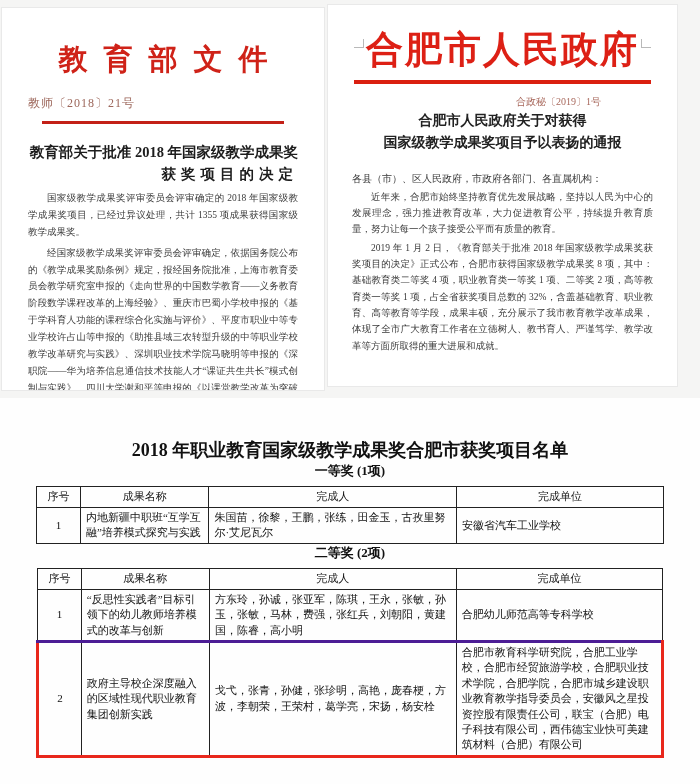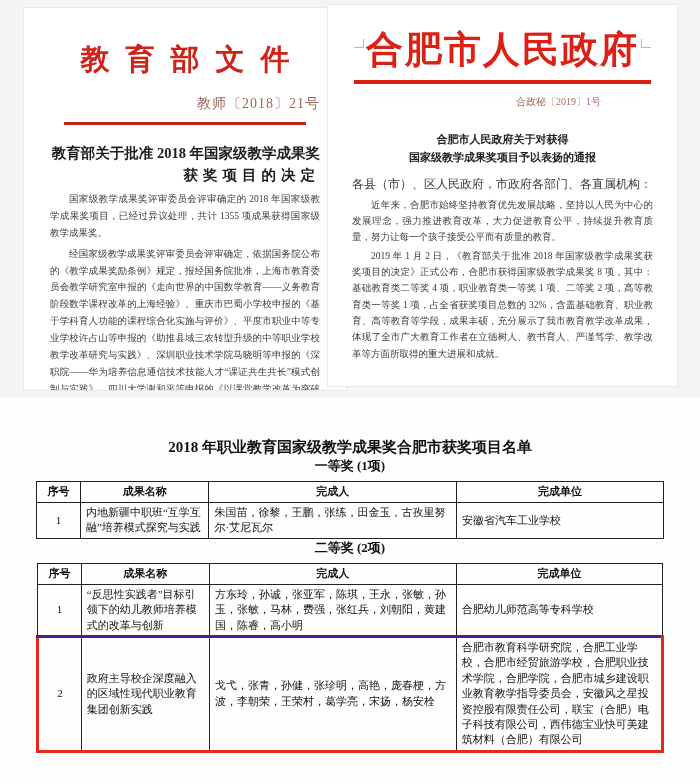--- a/index.html
+++ b/index.html
@@ -2,57 +2,57 @@
 <html><head>
 <meta charset="utf-8">
 <style>
   * { margin:0; padding:0; box-sizing:border-box; }
   body { font-family:"Liberation Serif","DejaVu Serif",serif; background:#ffffff; }
   .canvas { position:relative; width:700px; height:784px; background:#fefefe; overflow:hidden; }
 
   
   .scan-band { position:relative; width:700px; height:398px; background:#f5f5f4; }
   .doc-page { position:absolute; background:#ffffff; box-shadow:0 0 0 1px #e9e9e9; overflow:hidden; }
-  .page-left  { left:24px;  top:8px; width:322px; height:382px; padding:18px 26px 0 26px; }
+  .page-left  { left:2px;  top:8px; width:322px; height:382px; padding:18px 26px 0 26px; }
   .page-right { left:328px; top:5px; width:349px; height:381px; padding:12px 24px 0 24px; }
 
   .moe-header { text-align:center; color:#cf2218; font-weight:bold; font-size:29px;
                 letter-spacing:0.55em; text-indent:0.55em; margin-top:14px;
                 font-family:"Liberation Serif","DejaVu Serif",serif; }
-  .doc-number { text-align:right; color:#9c665a; font-size:14px; margin-top:15px; letter-spacing:1px; }
+  .doc-number { text-align:left; color:#9c665a; font-size:12px; margin-top:15px; letter-spacing:1px; }
   .red-rule-left { height:3px; background:#c32017; margin:9px 14px 0 14px; }
   .doc-title  { text-align:right; font-weight:bold; font-size:14.5px; color:#1d1d1d;
                 line-height:1.55; margin-top:17px; }
   .spaced-line { letter-spacing:5px; }
   .body-p { font-size:9.5px; color:#3a3a3a; line-height:1.78; text-align:justify;
             text-indent:2em; margin-top:4px; }
 
   .hf-header-row { position:relative; margin-top:8px; text-align:center; }
   .hf-header { display:inline-block; color:#dd2015; font-weight:bold; font-size:37px;
                letter-spacing:2px; font-family:"Liberation Sans","DejaVu Sans",sans-serif; }
   .crop-mark { position:absolute; width:10px; height:9px; top:14px; }
   .crop-mark.l { left:2px;  border-right:1.5px solid #b9b9b9; border-bottom:1.5px solid #b9b9b9; }
   .crop-mark.r { right:2px; border-left:1.5px solid #b9b9b9; border-bottom:1.5px solid #b9b9b9; }
   .red-rule-right { height:4px; background:#da1f10; margin:5px 2px 0 2px; }
   .hf-number { text-align:right; padding-right:52px; color:#a8685c; font-size:10px; margin-top:11px; }
-  .hf-title  { text-align:center; font-weight:bold; font-size:11px; color:#222;
-               line-height:1.6; margin-top:22px;
+  .hf-title  { text-align:center; font-weight:bold; font-size:14px; color:#222;
+               line-height:1.6; 
                font-family:"Liberation Sans","DejaVu Sans",sans-serif; }
-  .salutation { font-size:12px; color:#3a3a3a; line-height:1.7; margin-top:8px; text-align:justify; }
+  .salutation { font-size:10px; color:#3a3a3a; line-height:1.7; margin-top:16px; text-align:justify; }
   .page-right .body-p { line-height:1.72; margin-top:2px; }
 
   
   .table-section { position:relative; width:700px; padding-top:40px; background:#fefefe; }
-  .table-title { text-align:center; font-size:15px; font-weight:bold; color:#111; }
+  .table-title { text-align:center; font-size:18px; font-weight:bold; color:#111; }
   .group-label { text-align:center; font-size:13px; font-weight:bold; color:#111; }
   table.award { width:628px; margin:6px auto 0 auto; border-collapse:collapse;
                 table-layout:fixed; font-size:11px; color:#111; }
   table.award th, table.award td { border:1.5px solid #222; padding:2px 5px; line-height:1.4;
                 vertical-align:middle; word-break:break-all; }
-  table.award th { font-weight:bold; text-align:center; height:21px; }
+  table.award th { font-weight:normal; text-align:center; height:21px; }
   td.c-no { text-align:center; }
   col.w-no  { width:7%; }
   col.w-name{ width:20.5%; }
   col.w-ppl { width:39.5%; }
   col.w-org { width:33%; }
   tr.hl td { border-top:3px solid #4c1d95; border-bottom:3px solid #e8271c; }
   tr.hl td:first-child { border-left:3px solid #e8271c; }
   tr.hl td:last-child  { border-right:3px solid #e8271c; }
 </style>
 </head>

